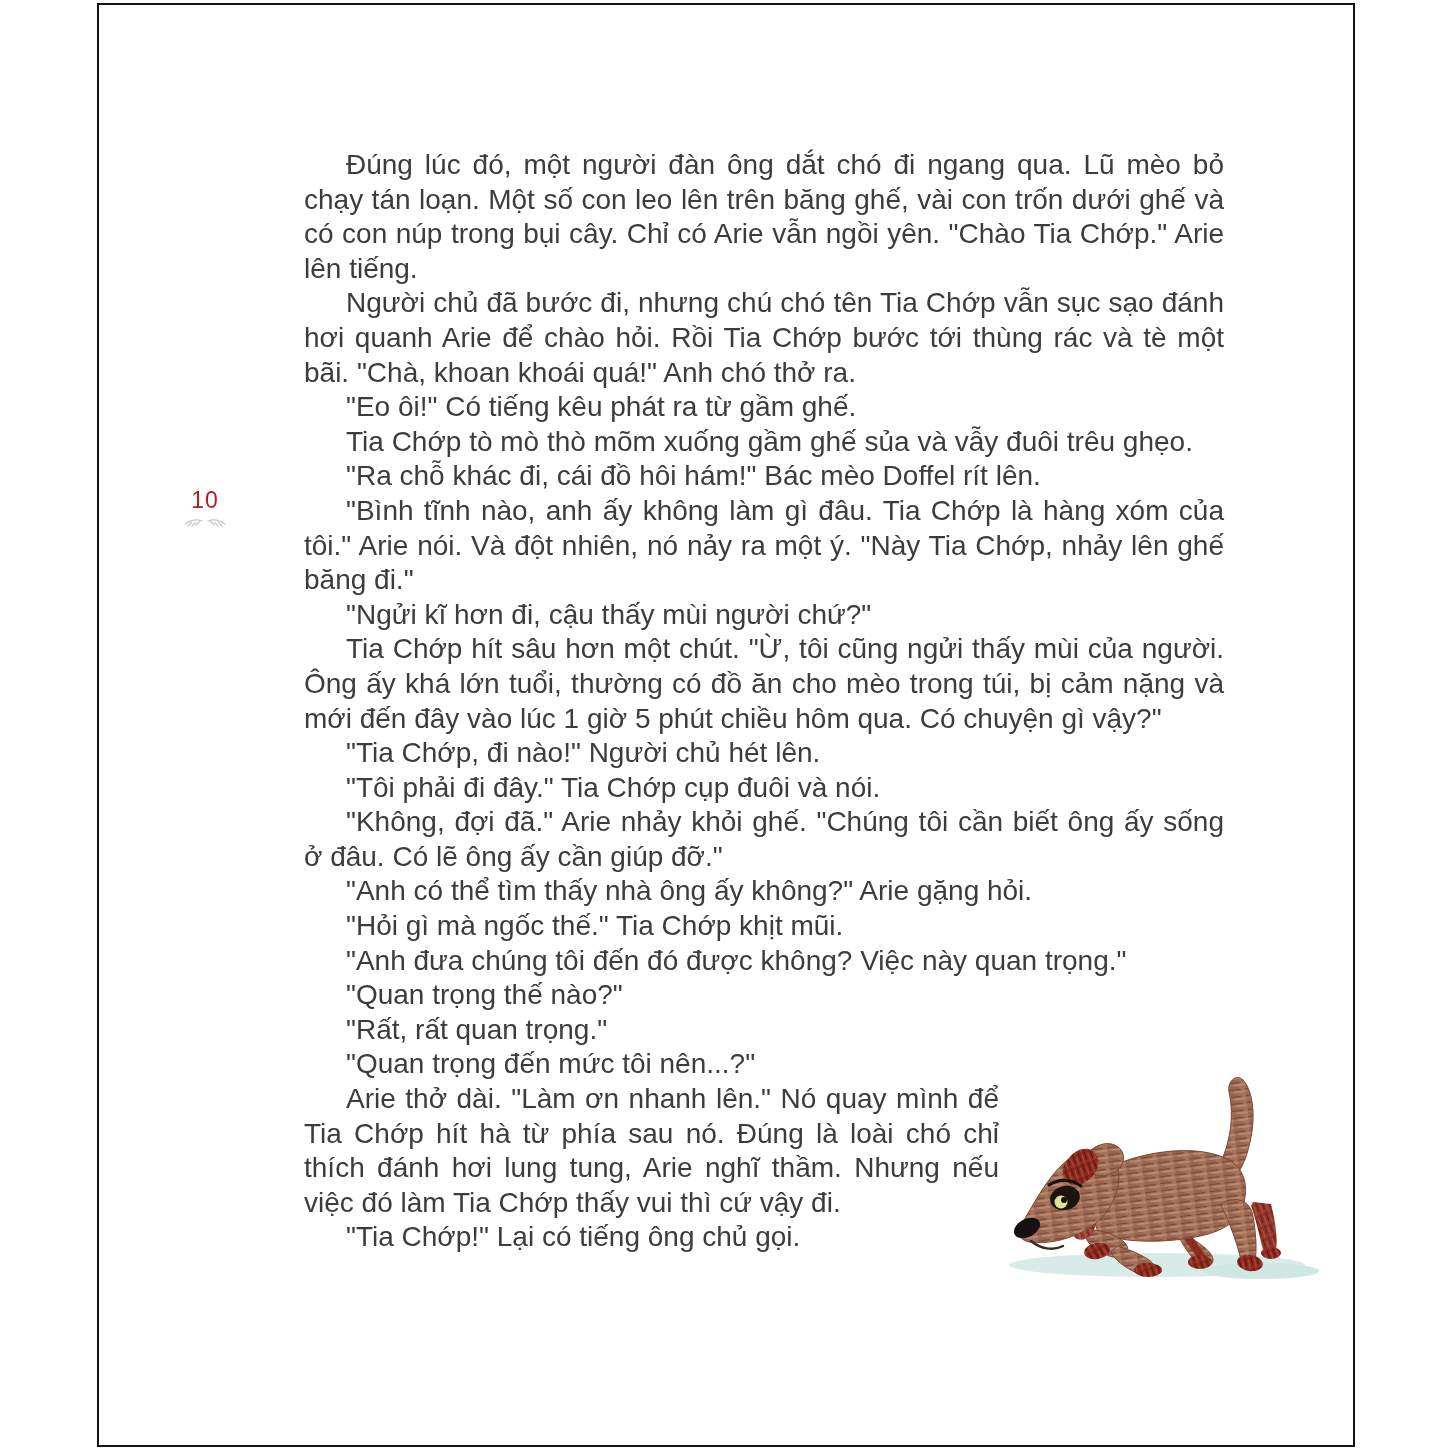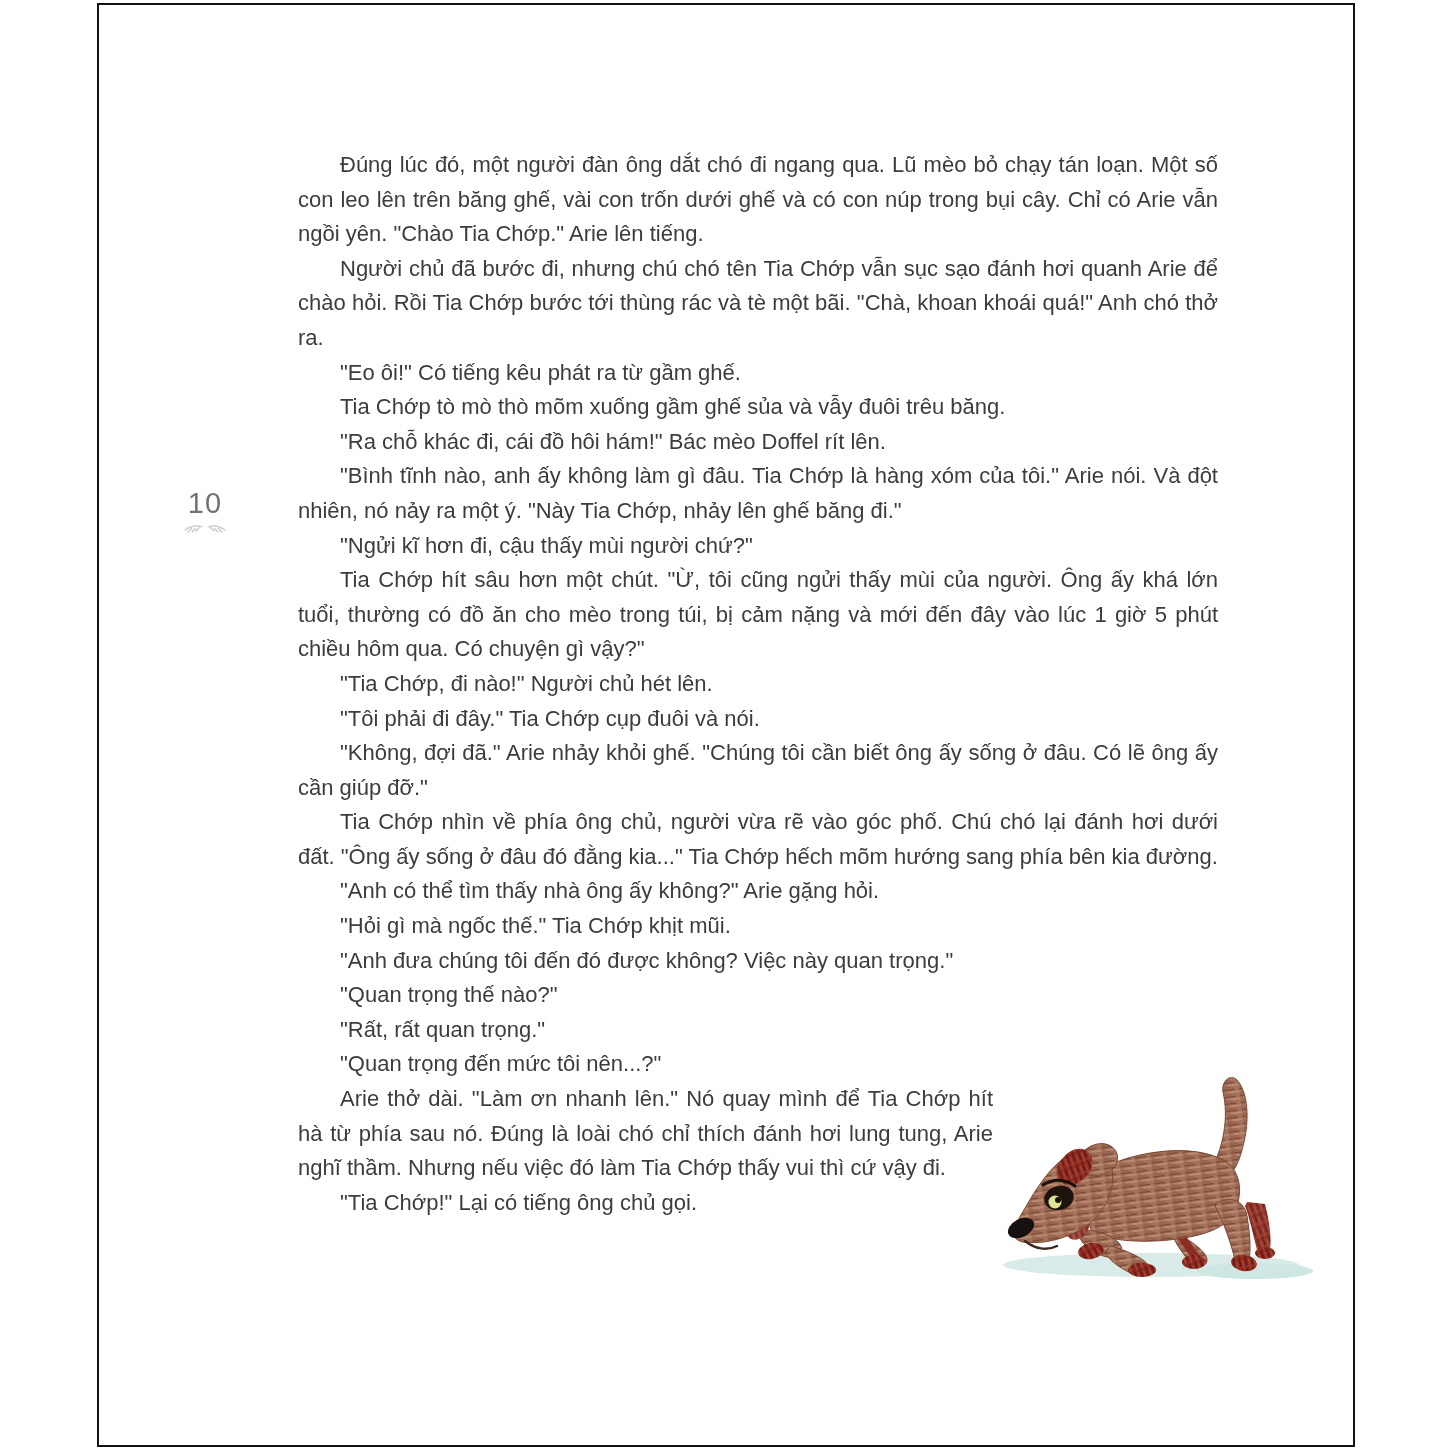--- a/index.html
+++ b/index.html
@@ -26,34 +26,34 @@
     box-sizing: border-box;
     border: 2px solid #121212;
     background: #ffffff;
   }
   .pageno {
     position: absolute;
     left: 70px;
     top: 482px;
     width: 72px;
     text-align: center;
-    color: #737373;
-    font-size: 29px;
+    color: #b91c1c;
+    font-size: 23px;
     letter-spacing: 1px;
   }
   .pageno-orn {
     display: block;
     margin: 1px auto 0 auto;
   }
   .text-block {
     position: absolute;
-    left: 199px;
+    left: 205px;
     top: 143px;
     width: 920px;
-    font-size: 22px;
+    font-size: 28px;
     line-height: 34.6px;
     color: #3c3c3c;
   }
   .text-block p {
     margin: 0;
     padding: 0;
     text-indent: 42px;
     text-align: justify;
   }
   .dog-float {
@@ -86,29 +86,28 @@
           <path d="M43 9 C 37 5 31 4 26 6"></path>
           <path d="M40 11 l -3.5 -3.5 M36 11 l -3.5 -3.5 M32 10 l -3.5 -3.5"></path>
         </g>
       </svg>
     </div>
 
     <div class="text-block">
       <p>Đúng lúc đó, một người đàn ông dắt chó đi ngang qua. Lũ mèo bỏ chạy tán loạn. Một số con leo lên trên băng ghế, vài con trốn dưới ghế và có con núp trong bụi cây. Chỉ có Arie vẫn ngồi yên. "Chào Tia Chớp." Arie lên tiếng.</p>
       <p>Người chủ đã bước đi, nhưng chú chó tên Tia Chớp vẫn sục sạo đánh hơi quanh Arie để chào hỏi. Rồi Tia Chớp bước tới thùng rác và tè một bãi. "Chà, khoan khoái quá!" Anh chó thở ra.</p>
       <p>"Eo ôi!" Có tiếng kêu phát ra từ gầm ghế.</p>
-      <p>Tia Chớp tò mò thò mõm xuống gầm ghế sủa và vẫy đuôi trêu băng.</p>
+      <p>Tia Chớp tò mò thò mõm xuống gầm ghế sủa và vẫy đuôi trêu ghẹo.</p>
       <p>"Ra chỗ khác đi, cái đồ hôi hám!" Bác mèo Doffel rít lên.</p>
       <p>"Bình tĩnh nào, anh ấy không làm gì đâu. Tia Chớp là hàng xóm của tôi." Arie nói. Và đột nhiên, nó nảy ra một ý. "Này Tia Chớp, nhảy lên ghế băng đi."</p>
       <p>"Ngửi kĩ hơn đi, cậu thấy mùi người chứ?"</p>
       <p>Tia Chớp hít sâu hơn một chút. "Ừ, tôi cũng ngửi thấy mùi của người. Ông ấy khá lớn tuổi, thường có đồ ăn cho mèo trong túi, bị cảm nặng và mới đến đây vào lúc 1 giờ 5 phút chiều hôm qua. Có chuyện gì vậy?"</p>
       <p>"Tia Chớp, đi nào!" Người chủ hét lên.</p>
       <p>"Tôi phải đi đây." Tia Chớp cụp đuôi và nói.</p>
       <p>"Không, đợi đã." Arie nhảy khỏi ghế. "Chúng tôi cần biết ông ấy sống ở đâu. Có lẽ ông ấy cần giúp đỡ."</p>
-      <p>Tia Chớp nhìn về phía ông chủ, người vừa rẽ vào góc phố. Chú chó lại đánh hơi dưới đất. "Ông ấy sống ở đâu đó đằng kia..." Tia Chớp hếch mõm hướng sang phía bên kia đường.</p>
       <p>"Anh có thể tìm thấy nhà ông ấy không?" Arie gặng hỏi.</p>
       <p>"Hỏi gì mà ngốc thế." Tia Chớp khịt mũi.</p>
       <p>"Anh đưa chúng tôi đến đó được không? Việc này quan trọng."</p>
       <p>"Quan trọng thế nào?"</p>
       <p>"Rất, rất quan trọng."</p>
       <p>"Quan trọng đến mức tôi nên...?"</p>
 
       <div class="dog-float">
         <svg width="332" height="230" viewBox="0 0 332 230">
           <defs>

